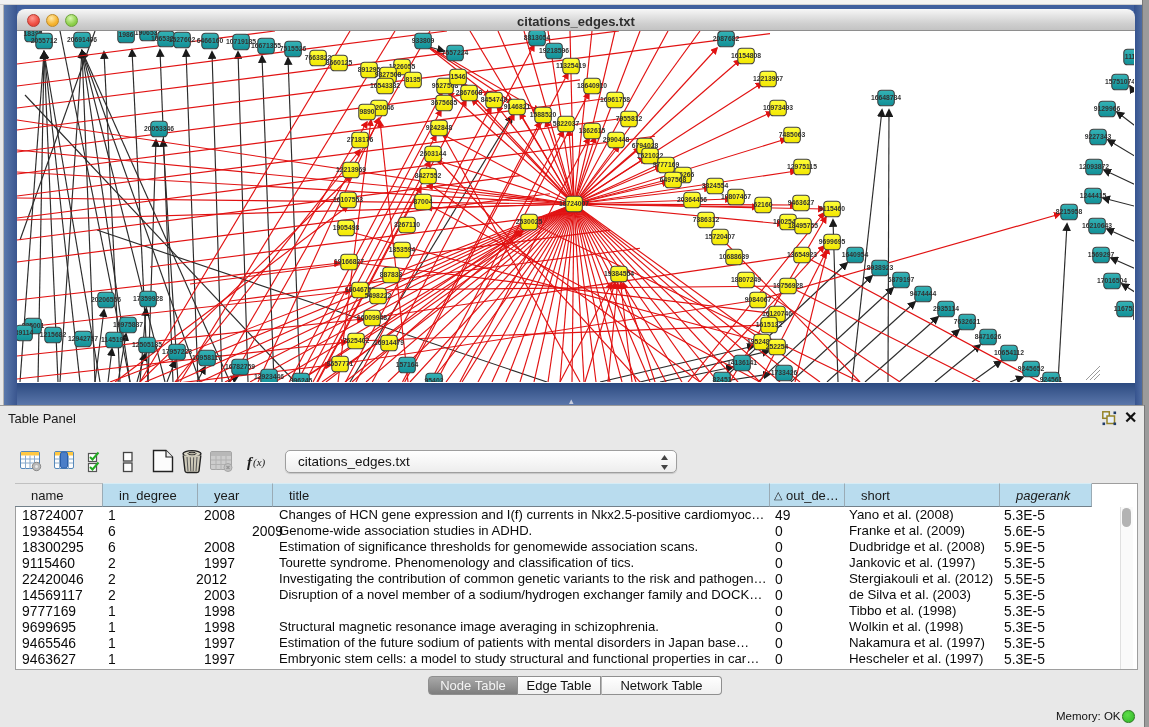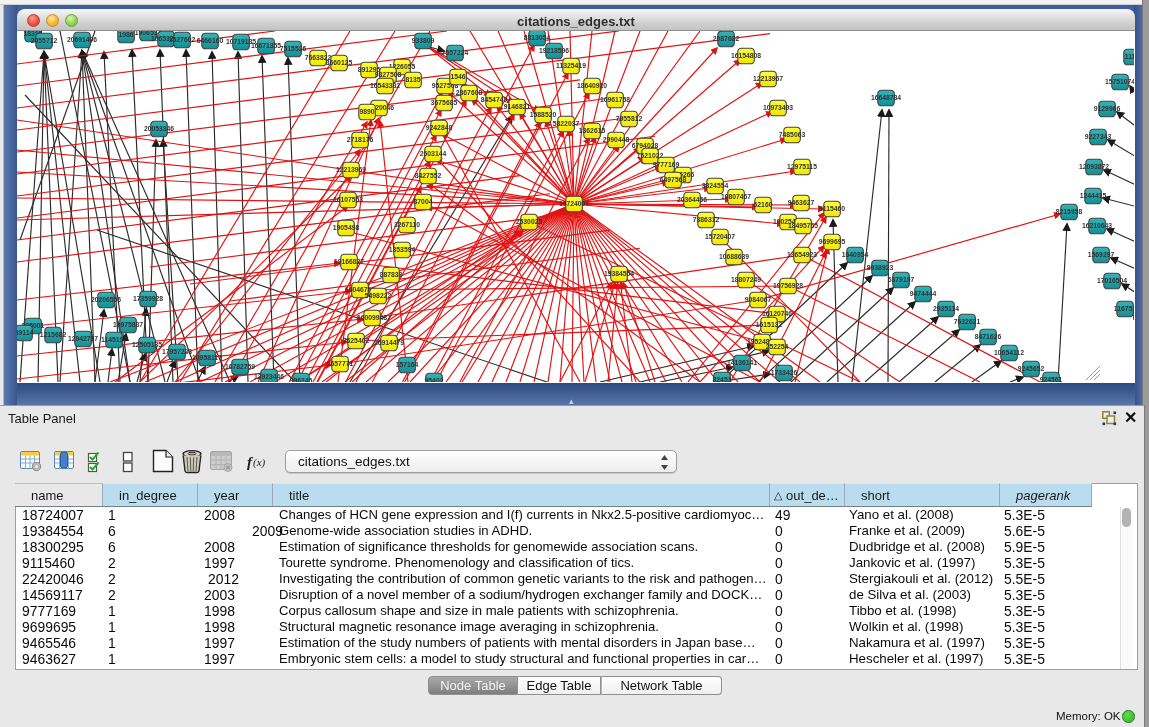--- a/index.html
+++ b/index.html
@@ -671,58 +671,57 @@
     <span style="left:108px;">2</span>
     <span style="left:204px;">1997</span>
     <span style="left:279px; font-size:13.1px;">Tourette syndrome. Phenomenology and classification of tics.</span>
     <span style="left:775px;">0</span>
     <span style="left:849px; font-size:13.3px;">Jankovic et al. (1997)</span>
     <span style="left:1004px;">5.3E‑5</span>
   </div>
 <div class="trow" style="top:571px;">
 <span style="left:22px;">22420046</span>
     <span style="left:108px;">2</span>
-    <span style="left:208px;">2012</span>
+    <span style="left:196px;">2012</span>
     <span style="left:279px; font-size:13.1px;text-align:right;">Investigating the contribution of common genetic variants to the risk and pathogen…</span>
     <span style="left:775px;">0</span>
     <span style="left:849px; font-size:13.3px;">Stergiakouli et al. (2012)</span>
     <span style="left:1004px;">5.5E‑5</span>
   </div>
 <div class="trow" style="top:587px;">
 <span style="left:22px;">14569117</span>
     <span style="left:108px;">2</span>
     <span style="left:204px;">2003</span>
     <span style="left:279px; font-size:13.1px;">Disruption of a novel member of a sodium/hydrogen exchanger family and DOCK…</span>
     <span style="left:775px;">0</span>
     <span style="left:849px; font-size:13.3px;">de Silva et al. (2003)</span>
     <span style="left:1004px;">5.3E‑5</span>
   </div>
 <div class="trow" style="top:603px;">
 <span style="left:22px;">9777169</span>
     <span style="left:108px;">1</span>
     <span style="left:204px;">1998</span>
-    <span style="left:279px; font-size:13.1px;">Corpus callosum shape and size in male patients with schizophrenia.</span>
     <span style="left:775px;">0</span>
     <span style="left:849px; font-size:13.3px;">Tibbo et al. (1998)</span>
     <span style="left:1004px;">5.3E‑5</span>
   </div>
 <div class="trow" style="top:619px;">
 <span style="left:22px;">9699695</span>
     <span style="left:108px;">1</span>
     <span style="left:204px;">1998</span>
     <span style="left:279px; font-size:13.1px;">Structural magnetic resonance image averaging in schizophrenia.</span>
     <span style="left:775px;">0</span>
     <span style="left:849px; font-size:13.3px;">Wolkin et al. (1998)</span>
     <span style="left:1004px;">5.3E‑5</span>
   </div>
 <div class="trow" style="top:635px;">
 <span style="left:22px;">9465546</span>
     <span style="left:108px;">1</span>
     <span style="left:204px;">1997</span>
-    <span style="left:279px; font-size:13.1px;">Estimation of the study numbers of patients with mental disorders in Japan base…</span>
+    <span style="left:279px; font-size:13.1px;">Estimation of the future sodium of patients with mental disorders in Japan base…</span>
     <span style="left:775px;">0</span>
     <span style="left:849px; font-size:13.3px;">Nakamura et al. (1997)</span>
     <span style="left:1004px;">5.3E‑5</span>
   </div>
 <div class="trow" style="top:651px;">
 <span style="left:22px;">9463627</span>
     <span style="left:108px;">1</span>
     <span style="left:204px;">1997</span>
     <span style="left:279px; font-size:13.1px;">Embryonic stem cells: a model to study structural and functional properties in car…</span>
     <span style="left:775px;">0</span>

